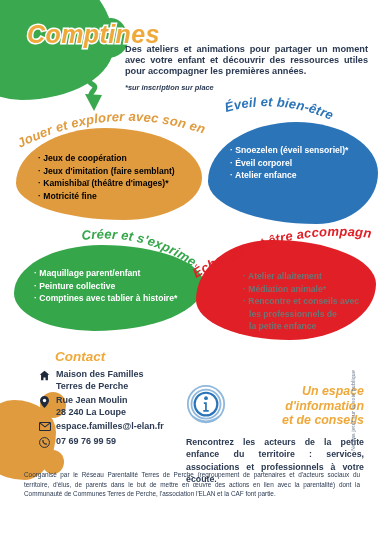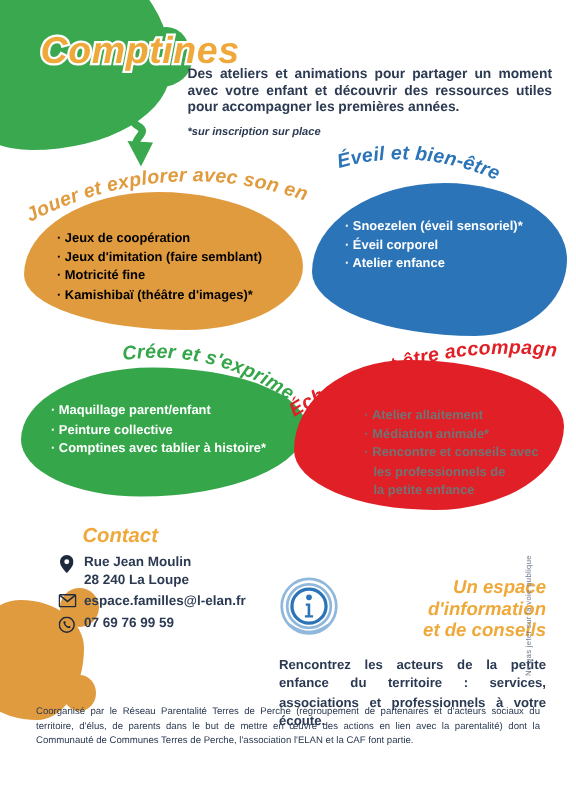--- a/index.html
+++ b/index.html
@@ -303,22 +303,22 @@
   <div class="intro">
     <p>Des ateliers et animations pour partager un moment avec votre enfant et découvrir des ressources utiles pour accompagner les premières années.</p>
     <p class="note">*sur inscription sur place</p>
   </div>
 
   <div class="blob" id="blob-jouer">
     <div class="body"></div>
     <ul>
       <li>· Jeux de coopération</li>
       <li>· Jeux d'imitation (faire semblant)</li>
+      <li>· Kamishibaï (théâtre d'images)*</li>
       <li>· Motricité fine</li>
-      <li>· Kamishibaï (théâtre d'images)*</li>
     </ul>
   </div>
   <svg class="arc-title" style="left:10px; top:104px; width:200px; height:50px;" viewBox="0 0 200 50">
     <defs>
         <path id="arcJouer" d="M10,44 Q100,-2 194,30" fill="none"></path>
       </defs>
     <text fill="#e09b3e">
       <textPath href="#arcJouer" startOffset="0">Jouer et explorer avec son enfant</textPath>
     </text>
   </svg>
@@ -374,20 +374,31 @@
         <path id="arcEch" d="M6,46 Q92,-6 182,6" fill="none"></path>
       </defs>
     <text fill="#e01f26">
       <textPath href="#arcEch" startOffset="0">Échanger et être accompagné</textPath>
     </text>
   </svg>
 
   <div class="contact">
     <h2>Contact</h2>
 
+    <div class="contact-row">
+      <span class="ic">
+        <svg width="11" height="11" viewBox="0 0 16 16">
+            <path d="M8 1 L15 7 H13 V15 H9.5 V11 H6.5 V15 H3 V7 H1 Z" fill="#1e2a3c"></path>
+          </svg>
+      </span>
+      <span class="txt">
+        <span>Maison des Familles</span><br>
+        <span>Terres de Perche</span>
+      </span>
+    </div>
 
     <div class="contact-row">
       <span class="ic">
         <svg width="9" height="12" viewBox="0 0 12 16">
             <path d="M6 0 C2.7 0 0 2.7 0 6 C0 10.5 6 16 6 16 C6 16 12 10.5 12 6 C12 2.7 9.3 0 6 0 Z" fill="#1e2a3c"></path>
             <circle cx="6" cy="6" r="2.2" fill="#ffffff"></circle>
           </svg>
       </span>
       <span class="txt">
         <span>Rue Jean Moulin</span><br>

